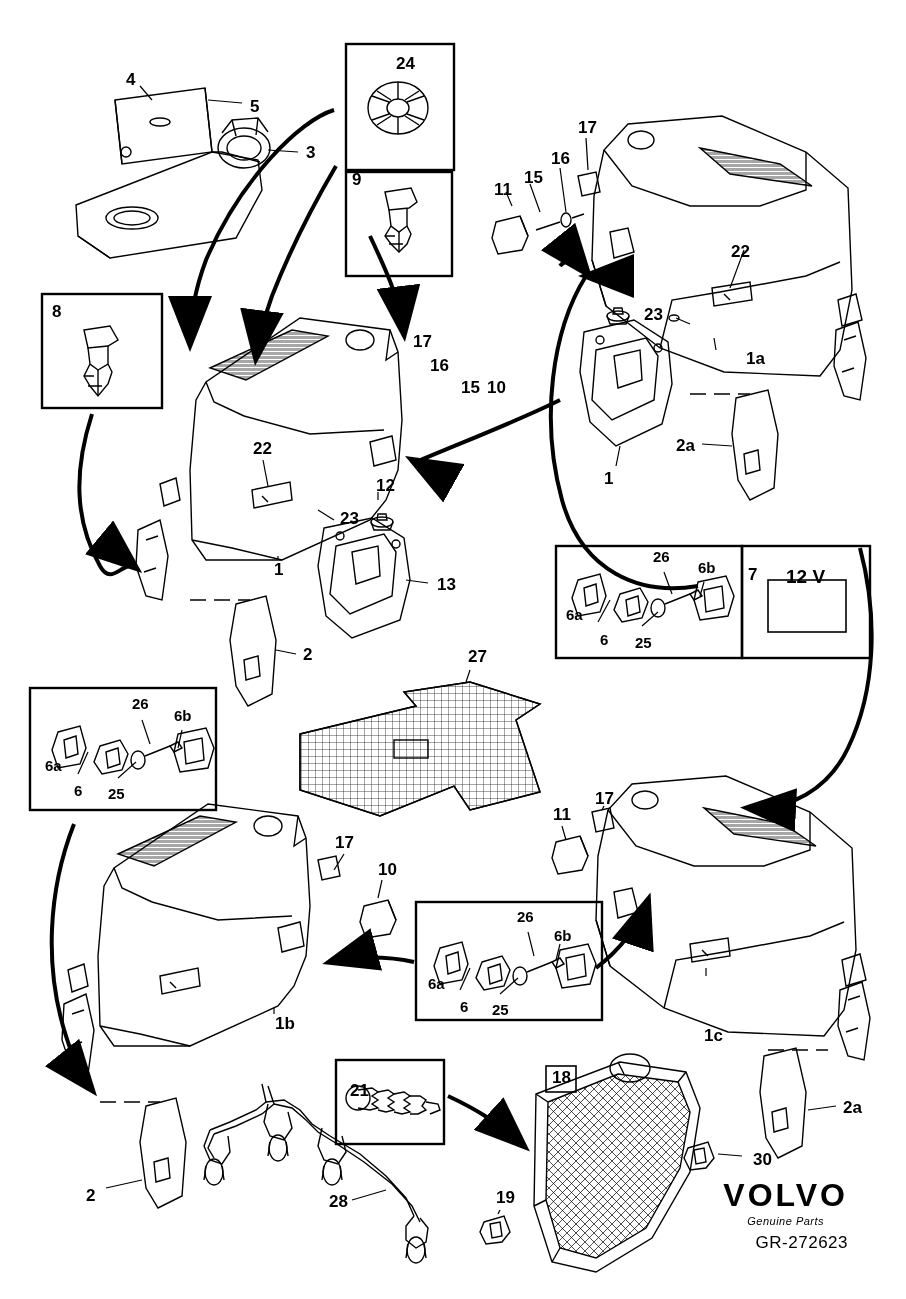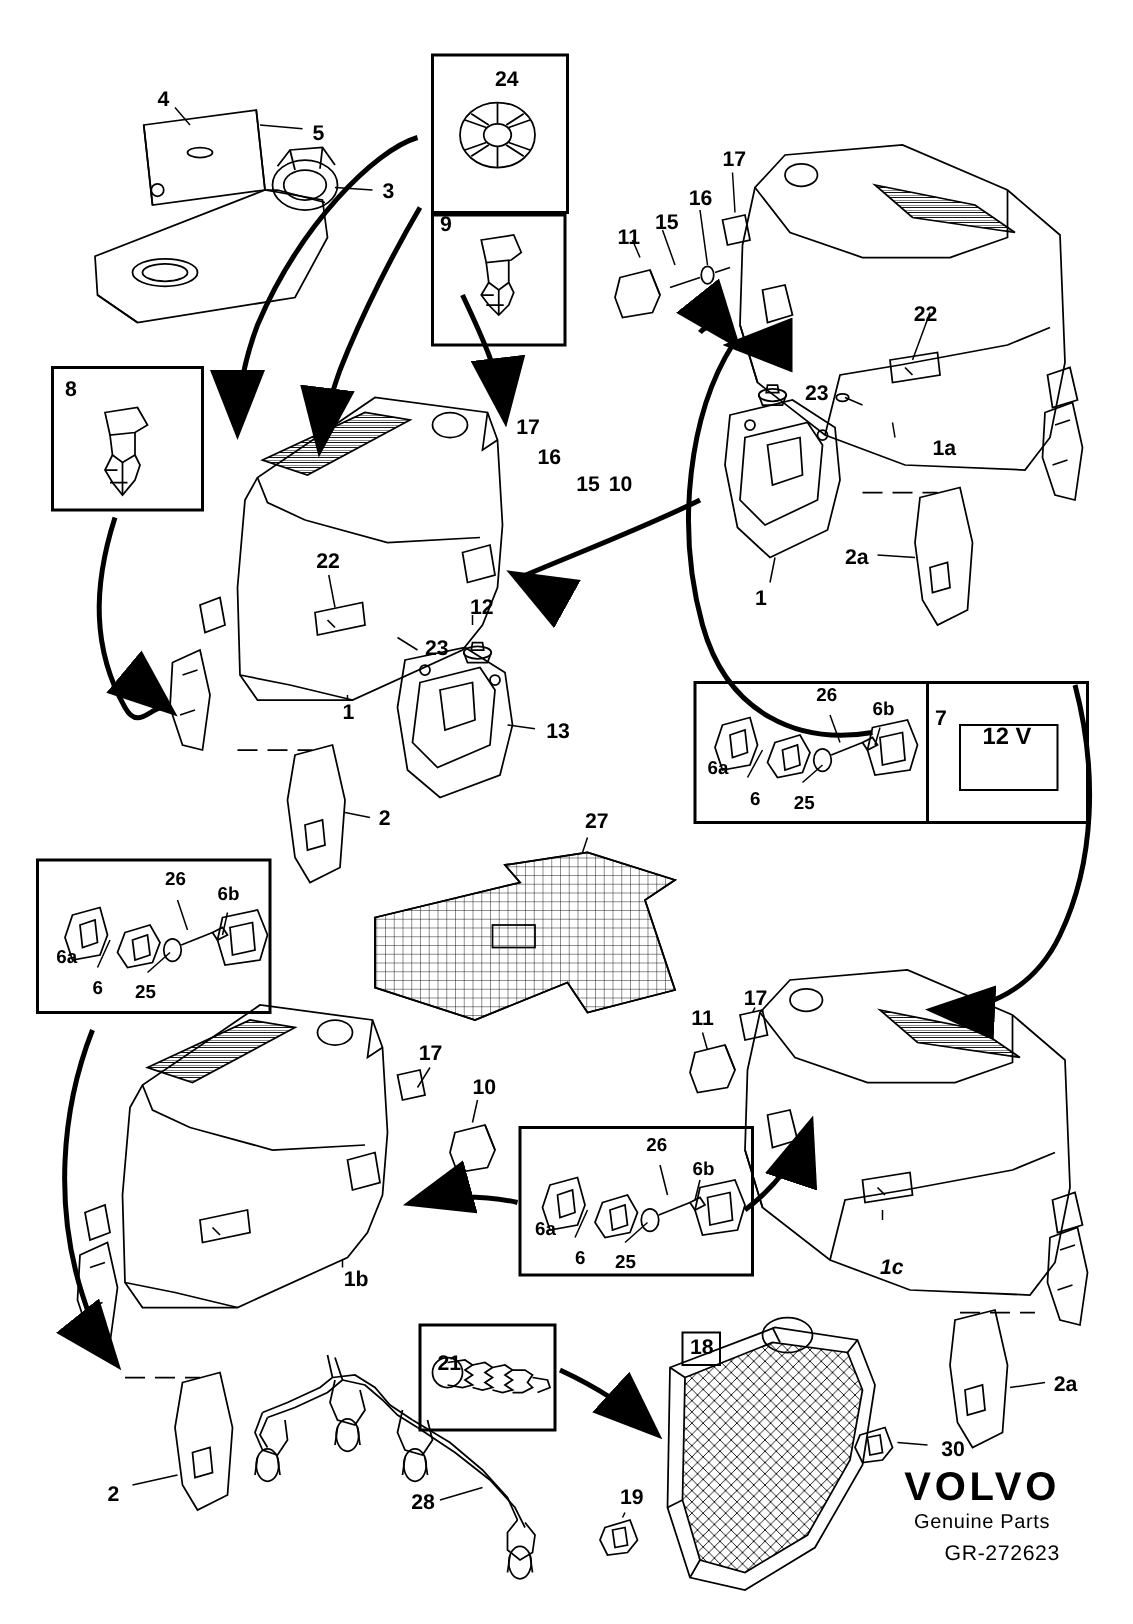--- a/index.html
+++ b/index.html
@@ -4,21 +4,21 @@
 <style>
   html,body{margin:0;padding:0;background:#ffffff;}
   body{width:906px;height:1299px;position:relative;overflow:hidden;
        font-family:"Liberation Sans", sans-serif;color:#000;}
   #diagram{position:absolute;inset:0;}
   .lbl{position:absolute;font-size:17px;font-weight:700;color:#000;white-space:nowrap;}
   .lbl.small{font-size:15px;}
   .volvo{position:absolute;right:58px;bottom:72px;text-align:center;}
   .volvo .word{font-family:"Liberation Sans",sans-serif;font-weight:700;
        font-size:32px;letter-spacing:3px;}
-  .volvo .sub{font-size:16px;letter-spacing:.5px;margin-top:1px;}
+  .volvo .sub{font-size:11px;letter-spacing:.5px;margin-top:1px;font-style:italic;}
   .partno{position:absolute;right:58px;bottom:46px;font-size:17px;letter-spacing:.5px;}
   svg{position:absolute;left:0;top:0;}
   .volt{position:absolute;font-size:19px;font-weight:700;}
 </style>
 </head>
 <body>
 
 <div id="diagram">
 
 <svg width="906" height="1299" viewBox="0 0 906 1299">
@@ -389,35 +389,35 @@
 <div class="lbl" style="left:437px;top:575px;">13</div>
 <div class="lbl" style="left:274px;top:560px;">1</div>
 <div class="lbl" style="left:303px;top:645px;">2</div>
 
 <div class="lbl small" style="left:566px;top:606px;">6a</div>
 <div class="lbl small" style="left:600px;top:631px;">6</div>
 <div class="lbl small" style="left:635px;top:634px;">25</div>
 <div class="lbl small" style="left:653px;top:548px;">26</div>
 <div class="lbl small" style="left:698px;top:559px;">6b</div>
 <div class="lbl" style="left:748px;top:565px;">7</div>
-<div class="volt" style="left:786px;top:579px;">12 V</div>
+<div class="volt" style="left:786px;top:566px;">12 V</div>
 
 <div class="lbl" style="left:468px;top:647px;">27</div>
 
 <div class="lbl small" style="left:45px;top:757px;">6a</div>
 <div class="lbl small" style="left:74px;top:782px;">6</div>
 <div class="lbl small" style="left:108px;top:785px;">25</div>
 <div class="lbl small" style="left:132px;top:695px;">26</div>
 <div class="lbl small" style="left:174px;top:707px;">6b</div>
 
 <div class="lbl" style="left:335px;top:833px;">17</div>
 <div class="lbl" style="left:378px;top:860px;">10</div>
 <div class="lbl" style="left:553px;top:805px;">11</div>
 <div class="lbl" style="left:595px;top:789px;">17</div>
-<div class="lbl" style="left:704px;top:1004px;font-style:italic;">1c</div>
+<div class="lbl" style="left:704px;top:1026px;">1c</div>
 <div class="lbl" style="left:275px;top:1014px;">1b</div>
 
 <div class="lbl small" style="left:428px;top:975px;">6a</div>
 <div class="lbl small" style="left:460px;top:998px;">6</div>
 <div class="lbl small" style="left:492px;top:1001px;">25</div>
 <div class="lbl small" style="left:517px;top:908px;">26</div>
 <div class="lbl small" style="left:554px;top:927px;">6b</div>
 
 <div class="lbl" style="left:843px;top:1098px;">2a</div>
 <div class="lbl" style="left:350px;top:1045px;margin-top:36px;">21</div>

